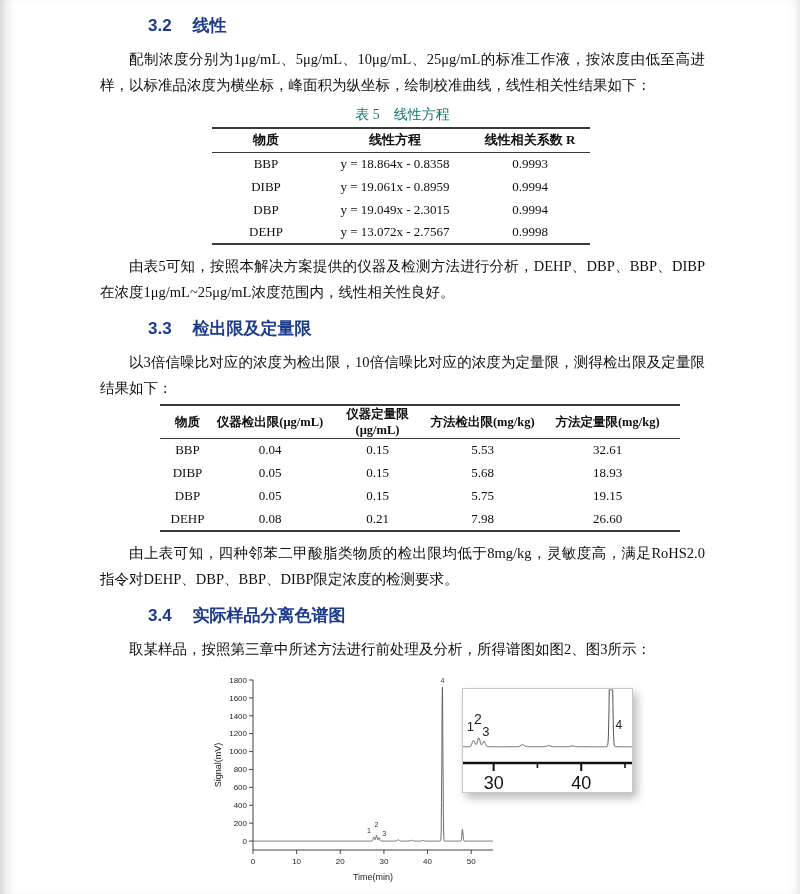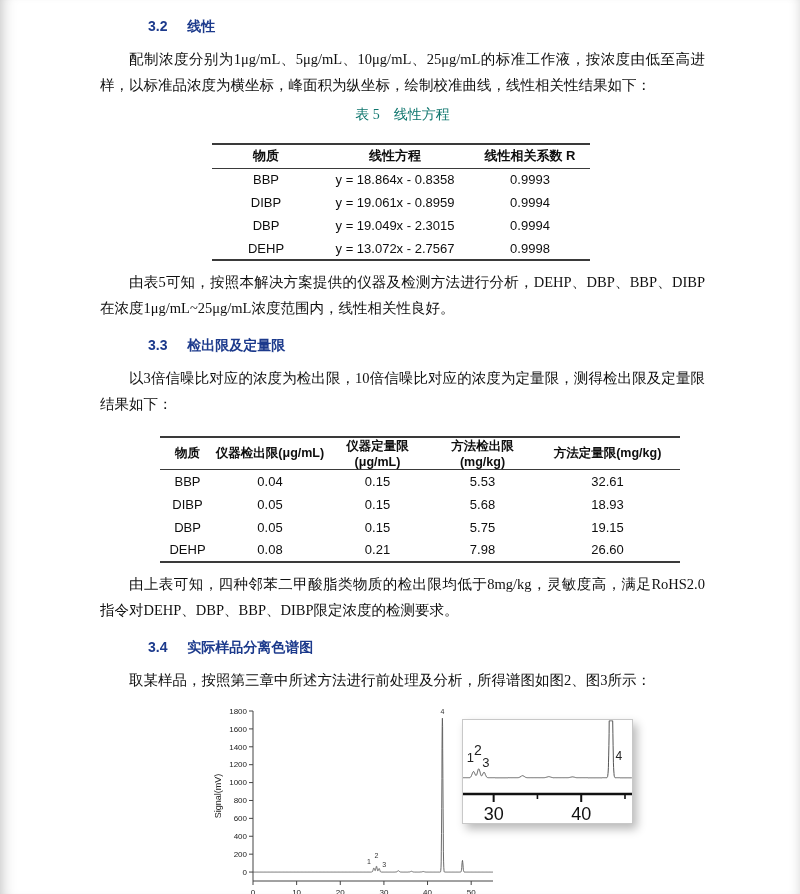--- a/index.html
+++ b/index.html
@@ -3,29 +3,29 @@
 <meta charset="utf-8">
 <style>
   * { margin:0; padding:0; box-sizing:border-box; }
   html,body { width:800px; }
   body { height:894px; background:#ffffff; font-family:"Liberation Serif","DejaVu Serif",serif; color:#141414; overflow:hidden; }
   .page { width:800px; height:894px; position:relative; background:#fff;
           box-shadow: inset 14px 0 16px -14px rgba(0,0,0,.30), inset -10px 0 12px -10px rgba(0,0,0,.16); }
   .content { padding:12px 95px 0 100px; }
 
   h2.sec { font-family:"Liberation Sans","DejaVu Sans",sans-serif; font-weight:700;
-           font-size:14px; line-height:24px; color:#1c3a8c; margin-left:48px; margin-top:12px; }
+           font-size:17px; line-height:24px; color:#1c3a8c; margin-left:48px; margin-top:12px; }
   h2.sec.first { margin-top:2px; }
   .sec-num { margin-right:16px; }
 
   .para { font-size:14.5px; line-height:26px; text-align:justify; text-indent:2em; margin-top:8px; color:#101010; }
 
   .tbl-caption { text-align:center; font-size:14px; line-height:19px; margin-top:7px; color:#0f766e; }
 
-  table { border-collapse:collapse; margin-top:19px; table-layout:fixed; font-family:Liberation Sans, sans-serif; }
+  table { border-collapse:collapse; margin-top:3px; table-layout:fixed; font-family:Liberation Serif, serif; }
   th,td { text-align:center; padding:0; font-size:13px; color:#0e0e0e; }
   th { font-weight:700; }
   thead tr { border-top:2px solid #3a3a3a; border-bottom:1.5px solid #3a3a3a; height:24px; }
   tbody tr { height:23px; }
   tbody tr:last-child { border-bottom:2px solid #3a3a3a; }
 
   .t5 { width:378px; margin-left:112px; }
   .t5 th:nth-child(1), .t5 td:nth-child(1) { width:108px; }
   .t5 th:nth-child(2), .t5 td:nth-child(2) { width:150px; }
   .t5 th:nth-child(3), .t5 td:nth-child(3) { width:120px; }

